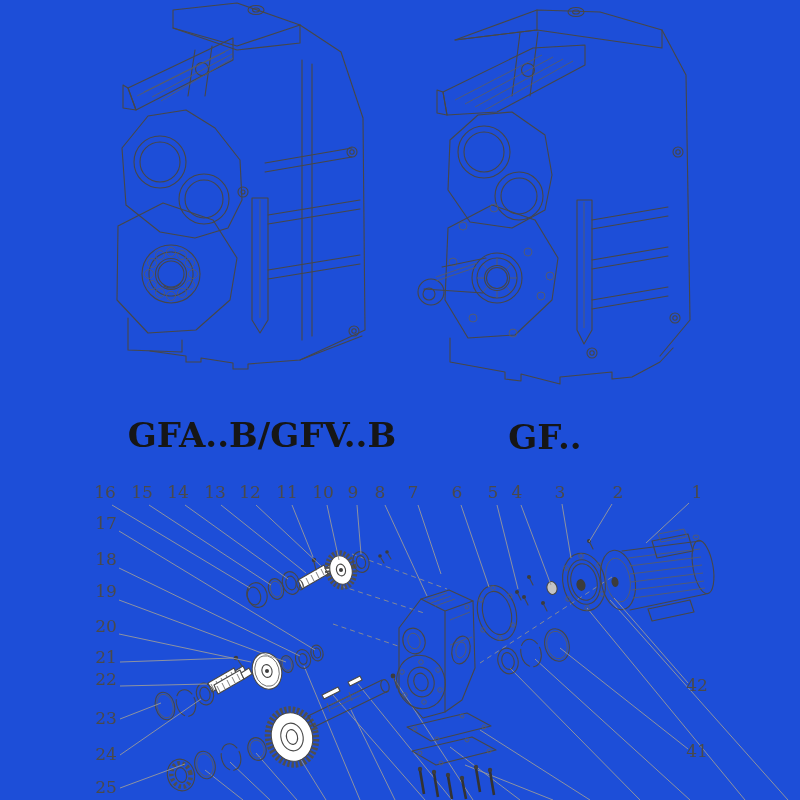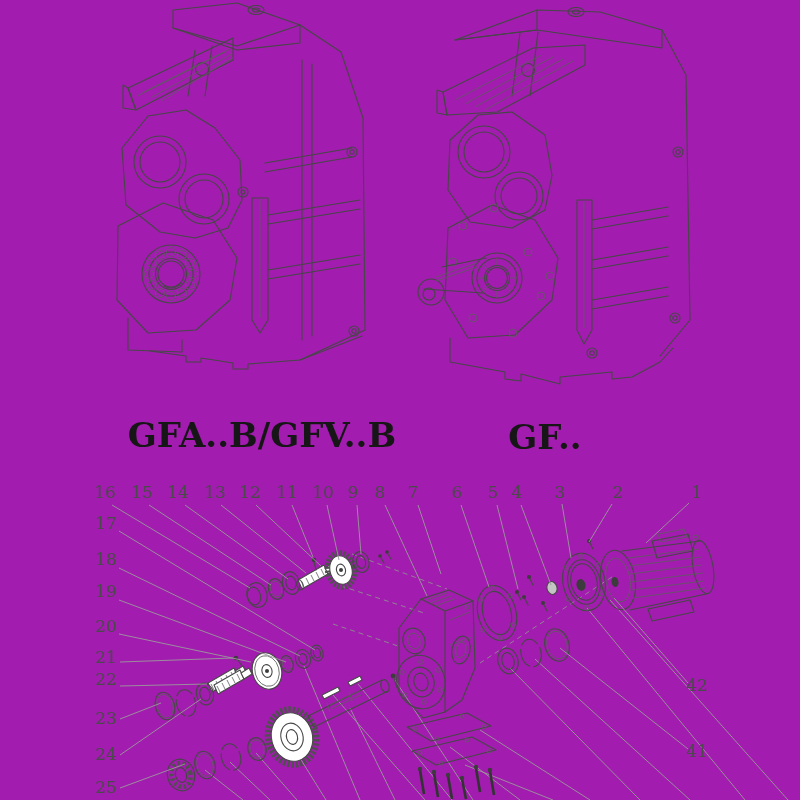--- a/index.html
+++ b/index.html
@@ -1,16 +1,16 @@
 <!DOCTYPE html>
 <html><head>
 <meta charset="utf-8">
 <style>
   html,body{margin:0;padding:0;background:#fff;}
-  #page{width:800px;height:800px;background:#a21caf;position:relative;overflow:hidden;}
+  #page{width:800px;height:800px;background:#1d4ed8;position:relative;overflow:hidden;}
   svg{display:block;}
   .ln{stroke:#474747;stroke-width:1.1;fill:none;stroke-linejoin:round;stroke-linecap:round;}
   .lt{stroke:#5d5d5d;stroke-width:.8;fill:none;}
   .fillw{fill:#ffffff;}
   .dk{fill:#3c3c3c;stroke:none;}
   .leader{stroke:#9a9a9a;stroke-width:.9;fill:none;}
   .dash{stroke:#8f8f8f;stroke-width:.9;fill:none;stroke-dasharray:5 4;}
   .co-text{font-family:"DejaVu Serif","Liberation Serif",serif;font-size:17px;fill:#4a4a4a;}
   .model-label{font-family:"DejaVu Serif","Liberation Serif",serif;font-weight:bold;fill:#161616;}
   .teeth{fill:none;stroke:#4f4f4f;}

